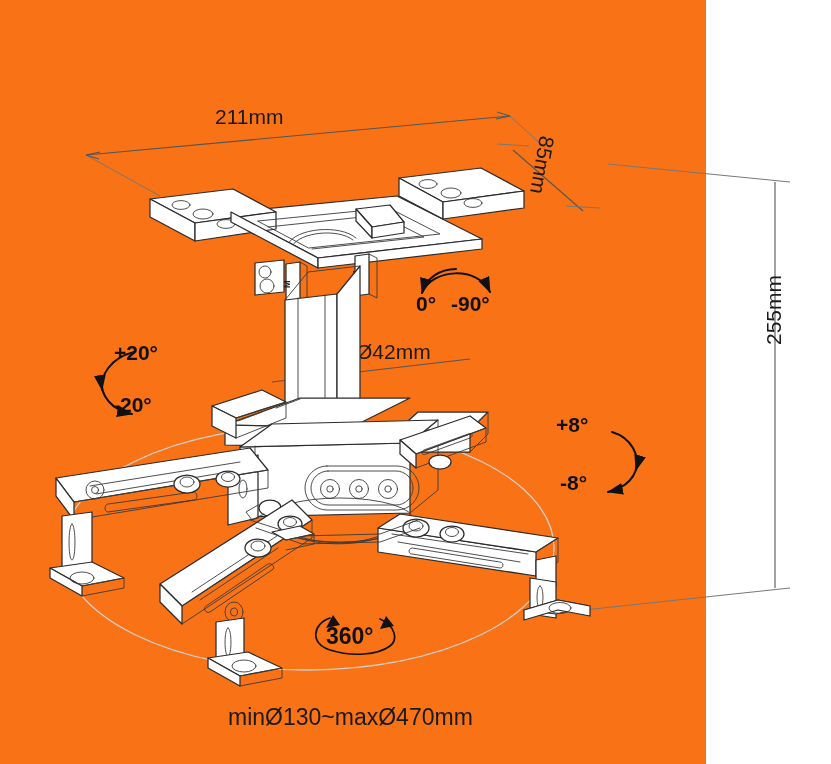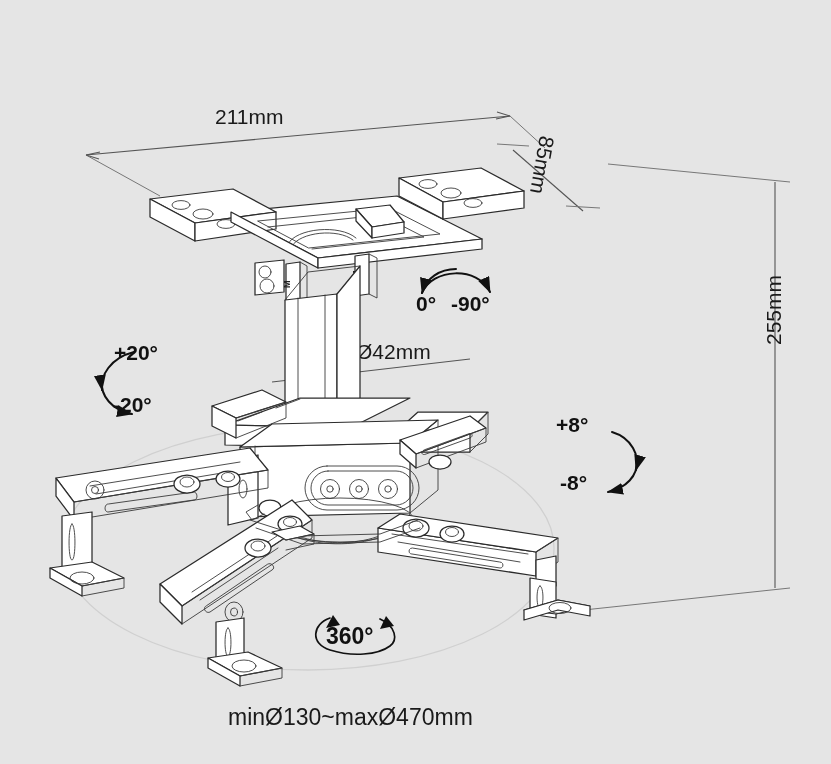--- a/index.html
+++ b/index.html
@@ -9,23 +9,23 @@
     background: #ffffff;
   }
   body {
     font-family: "Liberation Sans", "DejaVu Sans", sans-serif;
     width: 831px;
     height: 764px;
     overflow: hidden;
   }
   #drawing-root {
     position: relative;
-    width: 831px;
+    width: 706px;
     height: 764px;
-    background: #e5e5e5;
+    background: #f97316;
   }
   #drawing-svg {
     position: absolute;
     left: 0;
     top: 0;
     width: 831px;
     height: 764px;
   }
   .dim-text {
     font-family: "Liberation Sans", "DejaVu Sans", sans-serif;

